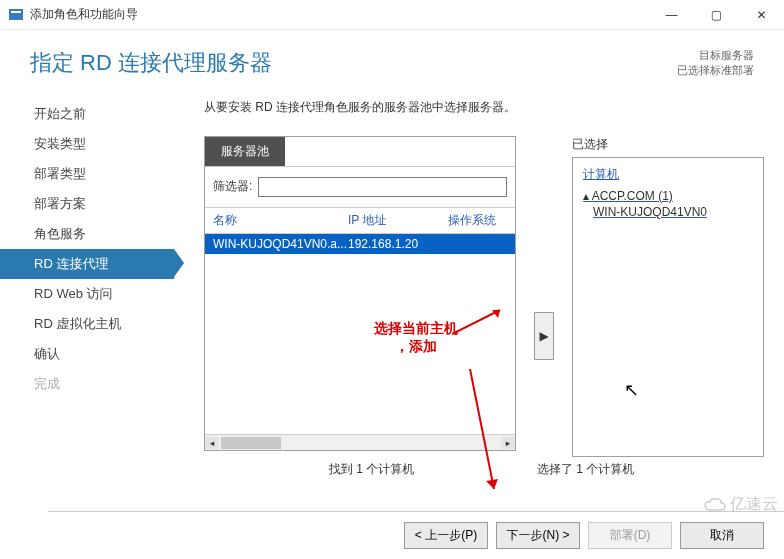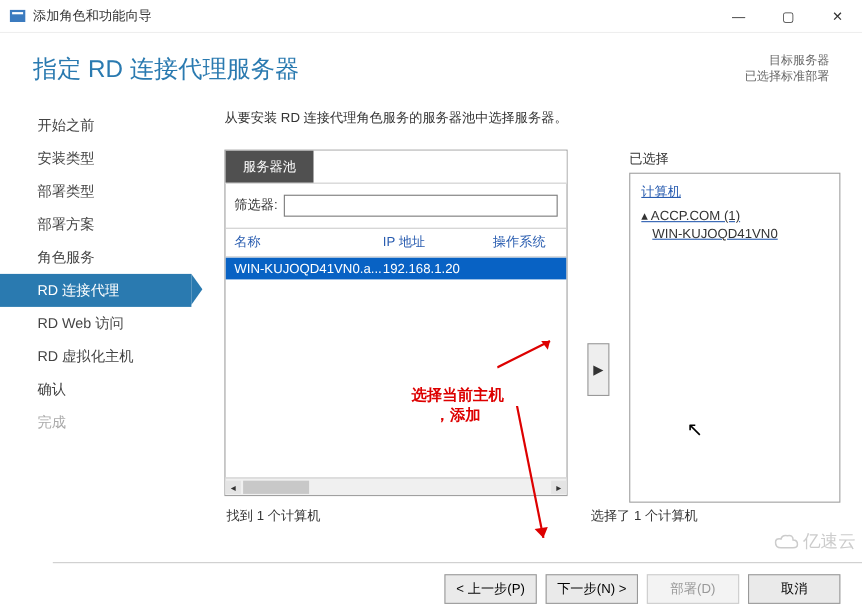--- a/index.html
+++ b/index.html
@@ -35,30 +35,30 @@
   .pool-body { height:200px; overflow:hidden; position:relative;}
   .scroll-h { height:16px; border-top:1px solid #ccc; background:#f0f0f0; position:relative;}
   .scroll-thumb { position:absolute; left:16px; top:2px; height:12px; width:60px; background:#c8c8c8;}
   .scroll-arrow { position:absolute; top:2px; width:14px; height:12px; display:flex; align-items:center; justify-content:center; background:#e4e4e4; font-size:9px;}
   .arrow-btn { width:20px; height:48px; border:1px solid #999; background:#eee; display:flex; align-items:center; justify-content:center; align-self:center; cursor:pointer; margin-top:80px;}
   .pool-right { width:192px; border:1px solid #a0a0a0; display:flex; flex-direction:column;}
   .tree-area { flex:1; padding:8px 10px; font-size:12px; color:#2a5db0;text-decoration:underline;}
   .tree-sub { font-size:12px;}
   .tree-node1 { color:#333; margin-top:6px;}
   .tree-node2 { color:#333; margin-left:10px; margin-top:2px;}
-  .counts { display:flex; margin-top:4px; font-size:12px; color:#333;}
+  .counts { display:flex; margin-top:4px; font-size:12px; color:#333;text-align:center;}
   .counts .c1 { width:333px; padding-left:2px;}
   .counts .c2 { }
   .footer { position:absolute; bottom:0; left:0; right:0; border-top:1px solid #ccc; padding:10px 20px; display:flex; justify-content:flex-end; gap:8px; background:#fff;margin-left:48px;}
   .btn { min-width:84px; padding:4px 8px; font-size:12px; border:1px solid #999; background:#eaeaea; cursor:pointer; text-align:center;}
   .btn.disabled { color:#999; border-color:#ccc; cursor:default; background:#f3f3f3;}
-  .annotation { position:absolute; color:#d00; font-size:14px; font-weight:bold; text-align:center; line-height:1.3;margin-top:31px;}
+  .annotation { position:absolute; color:#d00; font-size:14px; font-weight:bold; text-align:center; line-height:1.3;}
   .cursor { position:absolute; font-size:18px; color:#000;}
   svg.arrow-red { position:absolute; pointer-events:none;}
-  .watermark { position:absolute; right:6px; bottom:56px; font-size:16px; color:#ccc; display:flex; align-items:center; gap:4px;}
+  .watermark { position:absolute; right:6px; bottom:44px; font-size:16px; color:#ccc; display:flex; align-items:center; gap:4px;}
 </style>
 </head>
 <body>
 
 <div class="titlebar">
   <svg class="app-icon" viewBox="0 0 16 16">
       <rect x="1" y="2" width="14" height="11" fill="#3b7bbf"></rect>
       <rect x="3" y="4" width="10" height="2" fill="#fff"></rect>
     </svg>
   <span class="title">添加角色和功能向导</span>

